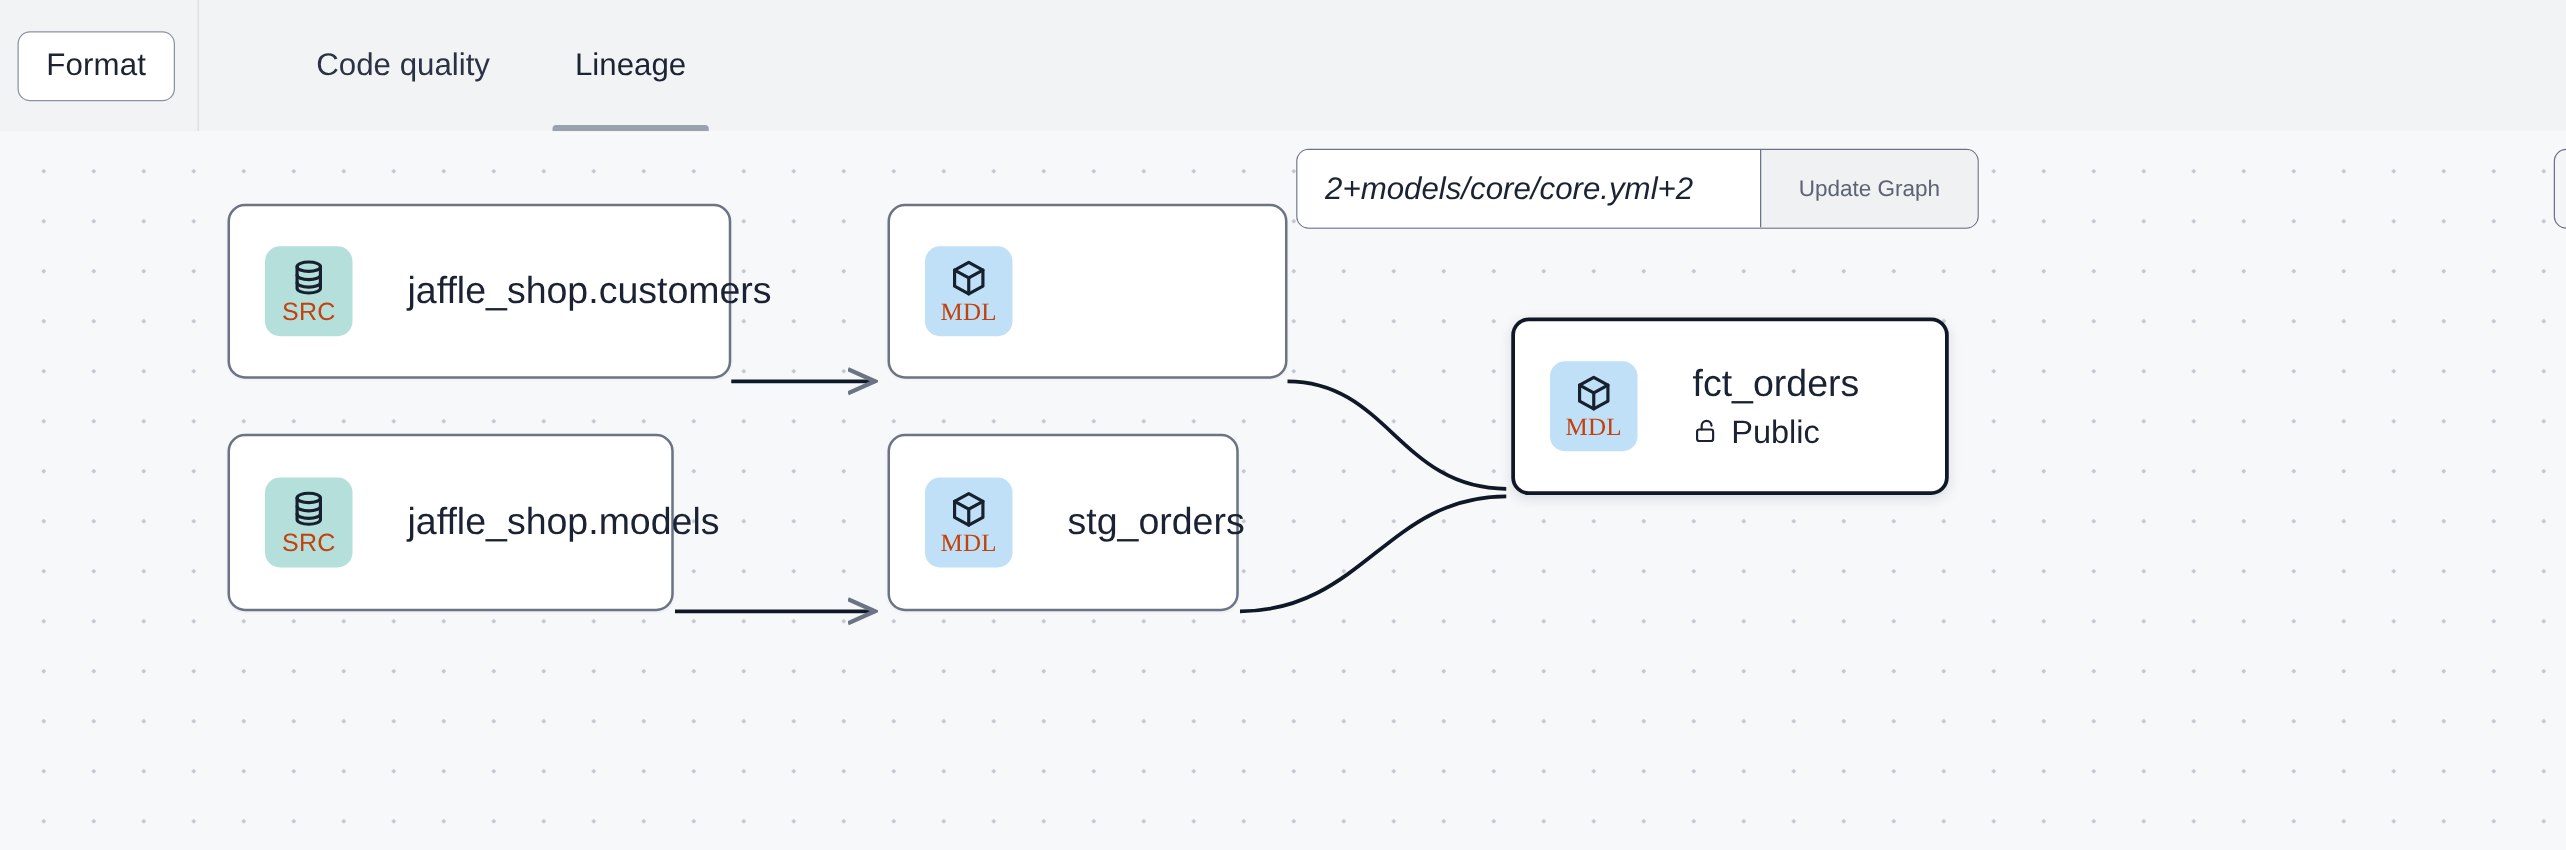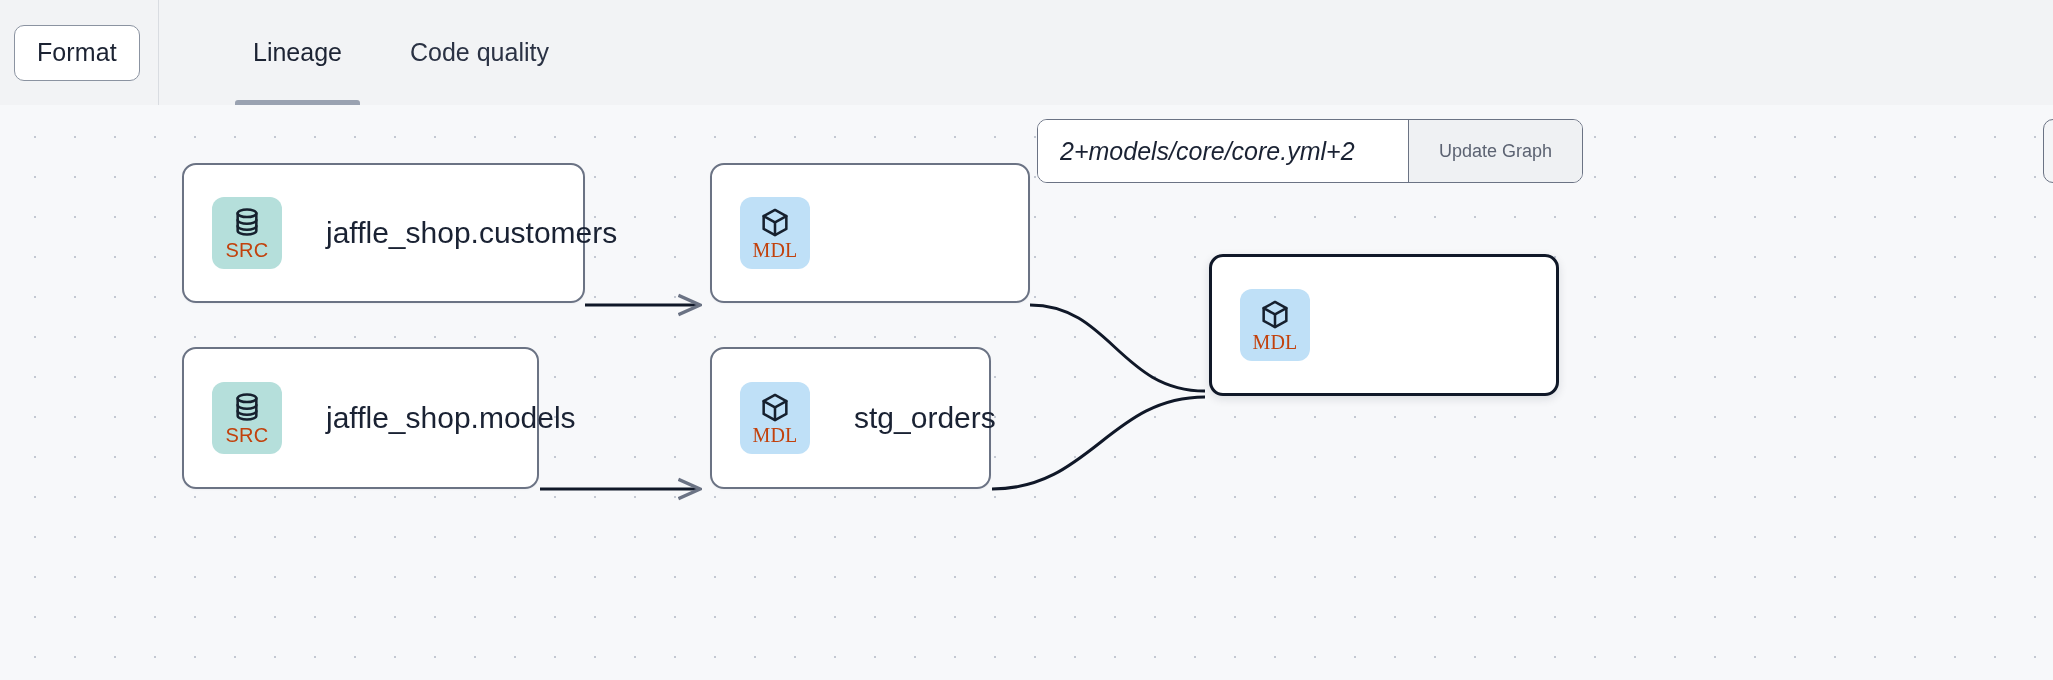--- a/index.html
+++ b/index.html
@@ -237,25 +237,25 @@
 </head>
 <body>
 
 <div id="app">
 
   <div class="header">
     <div class="header-left">
       <button class="format-button">Format</button>
     </div>
     <div class="tabs">
+      <div class="tab">
+        <span>Code quality</span>
+      </div>
       <div class="tab active">
         <span>Lineage</span>
-      </div>
-      <div class="tab">
-        <span>Code quality</span>
       </div>
     </div>
   </div>
 
   <div class="canvas">
     <div class="canvas-left-rail"></div>
 
     <svg class="edges" viewBox="0 0 2053 575" width="2053" height="575">
       <defs>
         <marker id="arrow" viewBox="0 0 10 10" refX="9" refY="5" markerWidth="8" markerHeight="8" orient="auto-start-reverse">
@@ -329,20 +329,30 @@
 
     <div class="node selected" style="left:1209px; top:149px; width:350px; height:142px;">
       <div class="badge mdl">
         <svg width="32" height="33" viewBox="0 0 24 24" fill="none" stroke="#16202e" stroke-width="1.9" stroke-linecap="round" stroke-linejoin="round">
           <path d="M12 2.6 L20.5 7.2 L20.5 16.8 L12 21.4 L3.5 16.8 L3.5 7.2 Z"></path>
           <path d="M3.5 7.2 L12 11.9 L20.5 7.2"></path>
           <path d="M12 11.9 L12 21.4"></path>
         </svg>
         <span class="badge-label">MDL</span>
       </div>
+      <div class="node-body">
+        <div class="node-title">fct_orders</div>
+        <div class="node-sub">
+          <svg width="22" height="24" viewBox="0 0 24 24" fill="none" stroke="#1a2233" stroke-width="1.9" stroke-linecap="round" stroke-linejoin="round">
+            <rect x="4" y="10.5" width="14" height="10" rx="2"></rect>
+            <path d="M8 10.5 V7.2 a4.3 4.3 0 0 1 8.6 0"></path>
+          </svg>
+          <span>Public</span>
+        </div>
+      </div>
     </div>
 
     <div class="graph-toolbar">
       <input class="selector-input" type="text" value="2+models/core/core.yml+2" style="">
       <button class="update-graph-button">Update Graph</button>
     </div>
 
     <div class="toolbar-extra"></div>
 
   </div>

